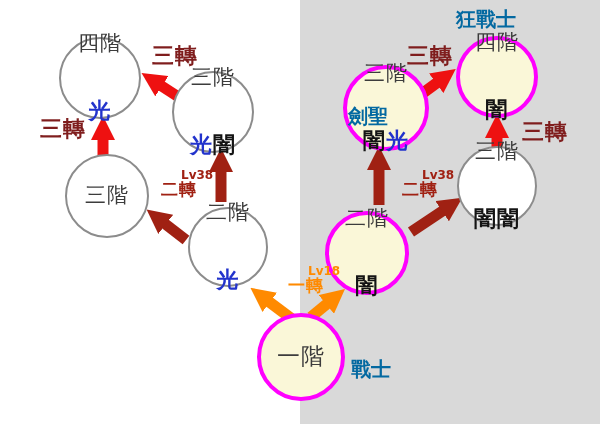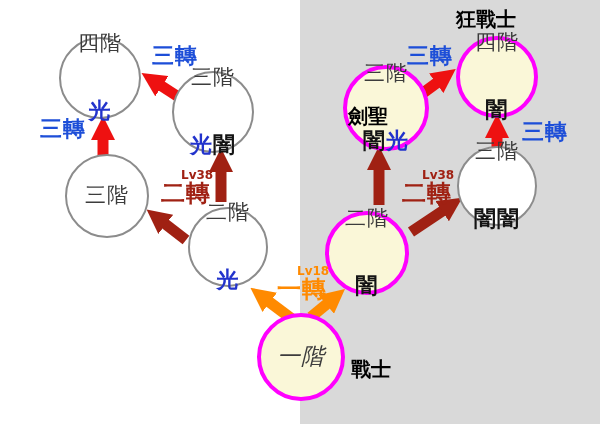--- a/index.html
+++ b/index.html
@@ -12,26 +12,26 @@
   .node { position:absolute; border-radius:50%; display:flex; flex-direction:column;
           align-items:center; justify-content:center; line-height:1.12; text-align:center;gap:44px; }
   .node.plain  { background:#ffffff; border:2px solid #8c8c8c; }
   .node.chosen { background:#faf7d8; border:4px solid #ff00ff; }
   .rank { font-size:21px; color:#3c3c3c; letter-spacing:1px; }
   .rank.big { font-size:23px; }
   .els  { font-size:22px; font-weight:bold; letter-spacing:1px; }
   .blue { color:#2233cc; }
   .dark { color:#141414; }
 
-  .job { position:absolute; color:#000000; font-weight:bold; font-size:20px; white-space:nowrap; }
+  .job { position:absolute; color:#0369a1; font-weight:bold; font-size:20px; white-space:nowrap; }
 
   .t-label { position:absolute; font-weight:bold; white-space:nowrap; line-height:1.0; }
   .t-label .lv { display:block; font-size:12px; font-weight:bold; margin-left:20px; }
-  .t-label .big { display:block; font-size:24px; font-weight:bold; letter-spacing:1px; }
-  .t-red   { color:#1d4ed8; font-size:22px; letter-spacing:1px; }
+  .t-label .big { display:block; font-size:17px; font-weight:bold; letter-spacing:1px; }
+  .t-red   { color:#7f1d1d; font-size:22px; letter-spacing:1px; }
   .c-orange  { color:#ff8a00; }
   .c-darkred { color:#a02113; }
 
   .a-orange  { stroke:#ff8a00; stroke-width:11; }
   .a-darkred { stroke:#a02113; stroke-width:11; }
   .a-red     { stroke:#ee1111; stroke-width:11; }
 </style>
 </head>
 <body>
 
@@ -74,21 +74,21 @@
 
   <div class="node plain" style="left:65px; top:154px; width:84px; height:84px;">
     <div class="rank">三階</div>
   </div>
 
   <div class="node plain" style="left:188px; top:207px; width:80px; height:80px;">
     <div class="rank">二階</div>
     <div class="els"><span class="blue">光</span></div>
   </div>
 
-  <div class="node chosen" style="left:257px; top:313px; width:88px; height:88px;font-style:italic;">
+  <div class="node chosen" style="left:257px; top:313px; width:88px; height:88px;">
     <div class="rank big">一階</div>
   </div>
 
   <div class="node chosen" style="left:325px; top:211px; width:84px; height:84px;">
     <div class="rank">二階</div>
     <div class="els"><span class="dark">闇</span></div>
   </div>
 
   <div class="node chosen" style="left:343px; top:65px; width:86px; height:86px;">
     <div class="rank">三階</div>
@@ -102,21 +102,21 @@
 
   <div class="node chosen" style="left:456px; top:36px; width:82px; height:82px;">
     <div class="rank">四階</div>
     <div class="els"><span class="dark">闇</span></div>
   </div>
 
   <div class="job" style="left:351px; top:356px;text-align:right;">戰士</div>
   <div class="job" style="left:300px; top:103px;margin-left:48px;">劍聖</div>
   <div class="job" style="left:456px; top:6px;">狂戰士</div>
 
-  <div class="t-label c-orange" style="left:277px; top:265px;">
+  <div class="t-label c-orange" style="left:288px; top:265px;">
     <span class="lv">Lv18</span>
     <span class="big">一轉</span>
   </div>
 
   <div class="t-label c-darkred" style="left:161px; top:169px;">
     <span class="lv">Lv38</span>
     <span class="big">二轉</span>
   </div>
 
   <div class="t-label c-darkred" style="left:402px; top:169px;">

